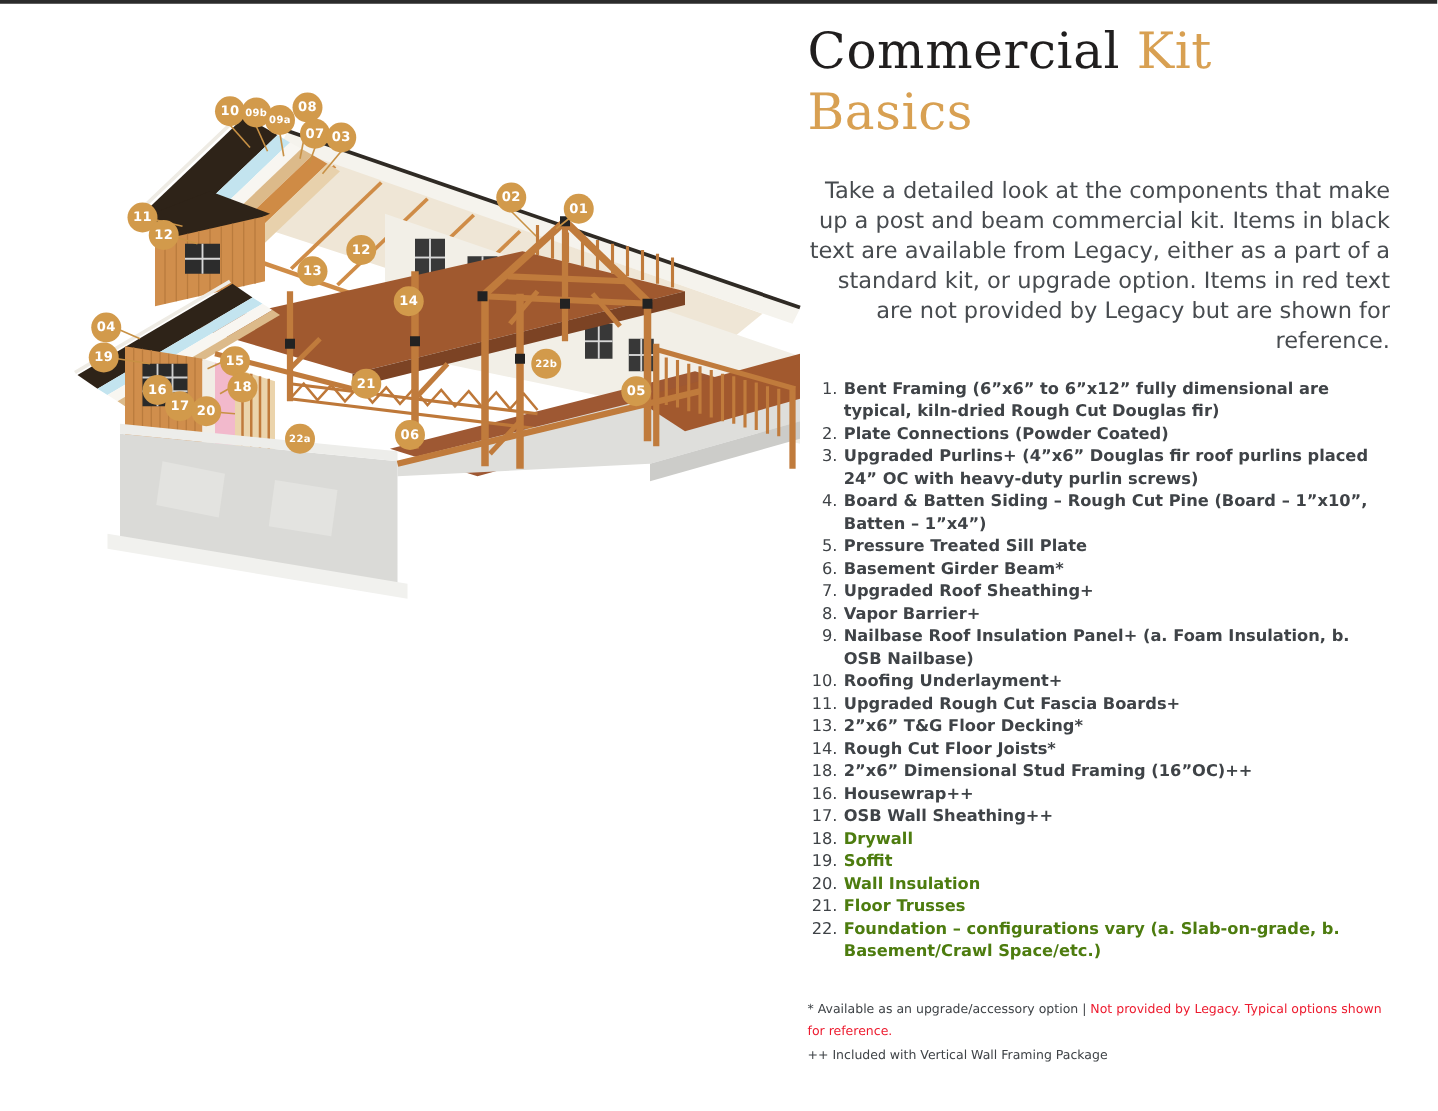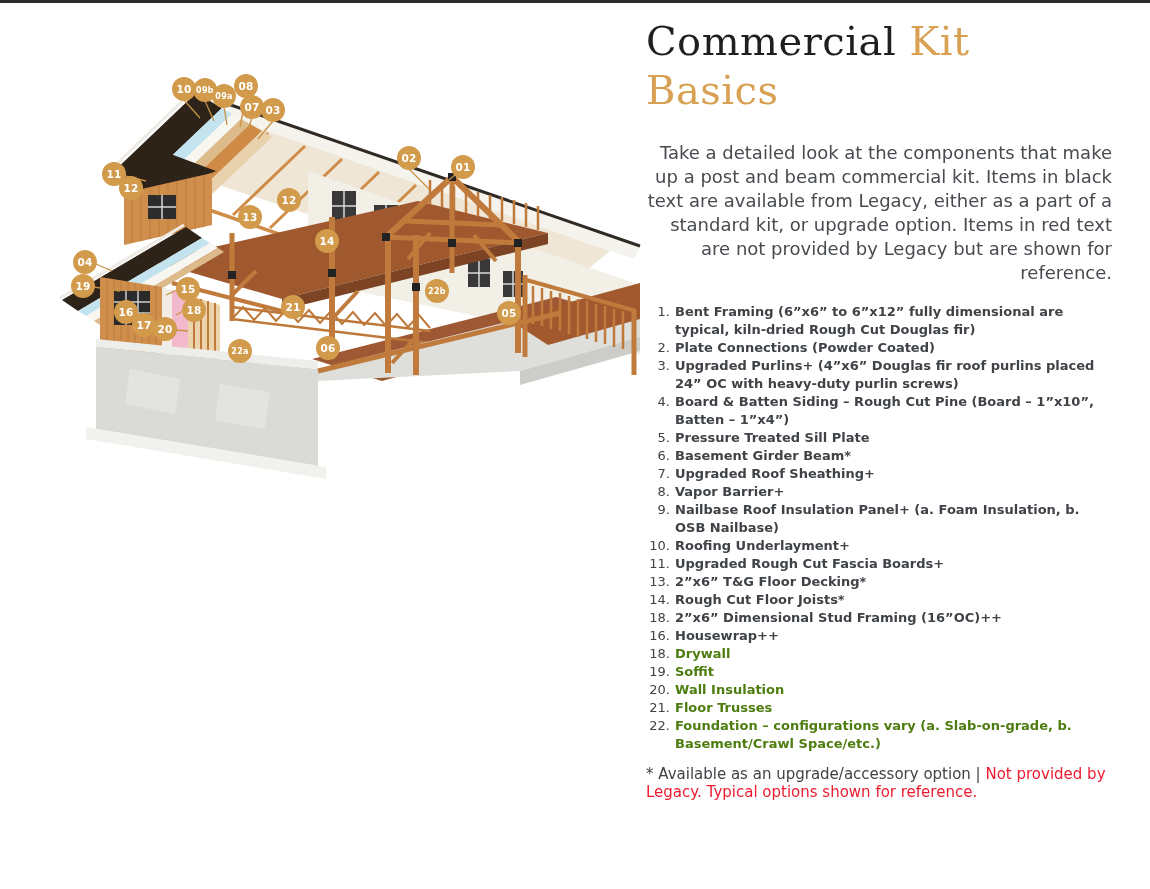--- a/index.html
+++ b/index.html
@@ -12,21 +12,21 @@
      font-size:40px;line-height:1.22;margin:14px 0 0 0;max-width:420px;
      letter-spacing:.5px;color:#201e1e;}
   h1 .gold{color:#d8a052;}
   .intro{font-size:18px;line-height:24px;color:#474b4f;margin:26px 0 0 0;text-align:right;}
   ol.components{list-style:none;margin:18px 0 0 0;padding:0;
      font-size:13px;line-height:18px;color:#3f4347;}
   ol.components li{display:flex;}
   ol.components .num{flex:none;min-width:24px;text-align:right;margin-right:5px;}
   ol.components .txt{flex:1;font-weight:bold;}
   ol.components li.red .txt{color:#4d7c0f;}
-  .footnotes{margin-top:12px;font-size:15px;line-height:18.5px;color:#3f4347;}
+  .footnotes{margin-top:28px;font-size:10px;line-height:18.5px;color:#3f4347;}
   .footnotes .red-inline{color:#ed1b2f;}
   .footnotes p{margin:0;}
   
   .marker-circle{fill:#d29a4b;}
   .marker-label{fill:#ffffff;font-weight:bold;font-size:10.5px;text-anchor:middle;
      dominant-baseline:central;letter-spacing:.3px;
      font-family:"DejaVu Sans","Liberation Sans",sans-serif;}
   .m3 .marker-label{font-size:8px;}
   .timber{stroke:#c07b3c;fill:none;}
   .leader{stroke:#c89145;stroke-width:1.3;fill:none;}
@@ -424,20 +424,24 @@
         <span class="txt">Rough Cut Floor Joists*</span>
       </li>
         <li class="black">
         <span class="num">18.</span>
         <span class="txt">2”x6” Dimensional Stud Framing (16”OC)++</span>
       </li>
         <li class="black">
         <span class="num">16.</span>
         <span class="txt">Housewrap++</span>
       </li>
+        <li class="black">
+        <span class="num">17.</span>
+        <span class="txt">OSB Wall Sheathing++</span>
+      </li>
         <li class="red">
         <span class="num">18.</span>
         <span class="txt">Drywall</span>
       </li>
         <li class="red">
         <span class="num">19.</span>
         <span class="txt">Soffit</span>
       </li>
         <li class="red">
         <span class="num">20.</span>
@@ -448,16 +452,17 @@
         <span class="txt">Floor Trusses</span>
       </li>
         <li class="red">
         <span class="num">22.</span>
         <span class="txt">Foundation – configurations vary (a. Slab-on-grade, b. Basement/Crawl Space/etc.)</span>
       </li>
       </ol>
 
     <div class="footnotes">
       <p><span>* Available as an upgrade/accessory option | </span><span class="red-inline">Not provided by Legacy. Typical options shown for reference.</span></p>
+      <p>++ Included with Vertical Wall Framing Package</p>
     </div>
   </div>
 
 </div>
 
 </body></html>

